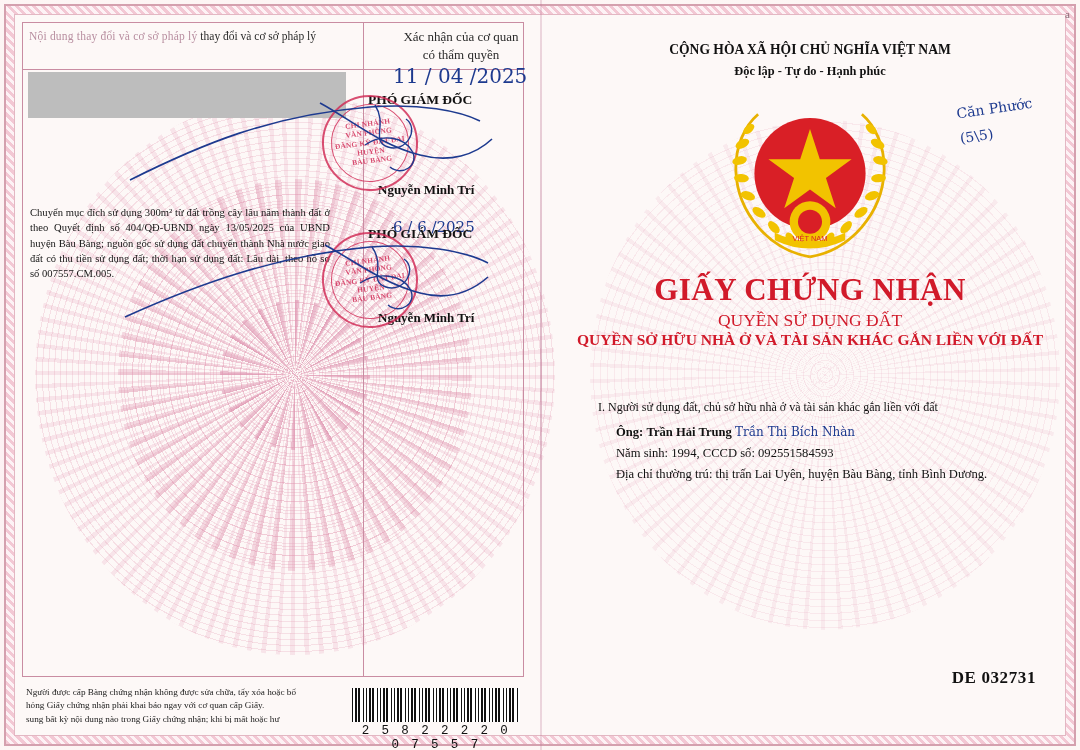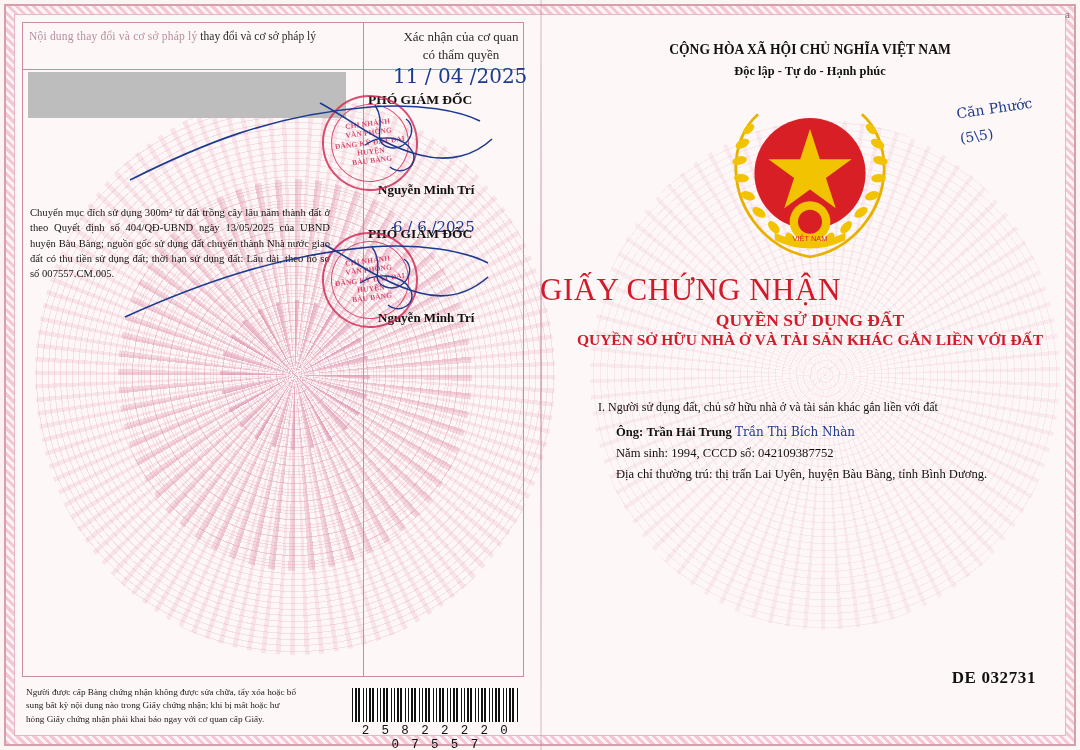--- a/index.html
+++ b/index.html
@@ -168,26 +168,26 @@
   .r-motto{
     position:absolute;left:0;right:0;top:64px;text-align:center;
     font-size:12.4px;font-weight:bold;color:#111;
   }
   
   .emblem{
     position:absolute;left:50%;top:92px;transform:translateX(-50%);
     width:188px;height:176px;
   }
   .r-title{
-    position:absolute;left:0;right:0;top:272px;text-align:left;
-    font-size:31px;font-weight:normal;color:#d11a2a;letter-spacing:.5px;
+    position:absolute;left:0;right:0;top:272px;text-align:center;
+    font-size:31px;font-weight:bold;color:#d11a2a;letter-spacing:.5px;
   }
   .r-sub1{
     position:absolute;left:0;right:0;top:310px;text-align:center;
-    font-size:17.5px;font-weight:bold;color:#d11a2a;
+    font-size:17.5px;font-weight:normal;color:#d11a2a;
   }
   .r-sub2{
     position:absolute;left:0;right:0;top:331px;text-align:center;
     font-size:15.5px;font-weight:bold;color:#d11a2a;
   }
   .r-sec{
     position:absolute;left:58px;top:400px;width:440px;
     font-size:12px;color:#111;
   }
   .r-line{
@@ -287,22 +287,22 @@
     </div>
     <svg class="sig sig2" viewBox="0 0 380 110">
       <path d="M5 92 C 80 58, 160 30, 250 22 C 300 18, 345 26, 368 38" fill="none" stroke="#1d3a8f" stroke-width="1.6"></path>
       <path d="M205 20 C 235 36, 262 58, 300 68 C 330 76, 352 66, 368 52" fill="none" stroke="#1d3a8f" stroke-width="1.6"></path>
       <path d="M252 22 C 266 42, 248 56, 266 62 C 284 68, 298 44, 284 34" fill="none" stroke="#1d3a8f" stroke-width="1.4"></path>
       <path d="M240 58 C 258 46, 282 50, 290 64 C 298 78, 280 90, 268 80" fill="none" stroke="#1d3a8f" stroke-width="1.4"></path>
     </svg>
 
     <div class="l-footer">
       <div>Người được cấp Bàng chứng nhận không được sửa chữa, tẩy xóa hoặc bổ</div>
+      <div>hỏng Giấy chứng nhận phải khai báo ngay với cơ quan cấp Giấy.</div>
       <div>sung bất kỳ nội dung nào trong Giấy chứng nhận; khi bị mất hoặc hư</div>
-      <div>hỏng Giấy chứng nhận phải khai báo ngay với cơ quan cấp Giấy.</div>
     </div>
 
     <div class="barcode"></div>
     <div class="barcode-num">2 5 8 2 2 2 2 0 0 7 5 5 7</div>
   </div>
 
   <div class="right-page">
 
     <div class="corner-mark">a</div>
 
@@ -353,21 +353,21 @@
     <div class="r-sub1">QUYỀN SỬ DỤNG ĐẤT</div>
     <div class="r-sub2">QUYỀN SỞ HỮU NHÀ Ở VÀ TÀI SẢN KHÁC GẮN LIỀN VỚI ĐẤT</div>
 
     <div class="r-sec">I. Người sử dụng đất, chủ sở hữu nhà ở và tài sản khác gắn liền với đất</div>
 
     <div class="r-line rl1">
       <b>Ông:</b>
       <b>Trần Hải Trung</b>
       <span class="hw-blue">Trần Thị Bích Nhàn</span>
     </div>
-    <div class="r-line rl2">Năm sinh: 1994,   CCCD số: 042109387752</div>
+    <div class="r-line rl2">Năm sinh: 1994,   CCCD số: 092551584593</div>
     <div class="r-line rl3">Địa chỉ thường trú: thị trấn Lai Uyên, huyện Bàu Bàng, tỉnh Bình Dương.</div>
 
     <div class="hw-corner">
       <div>Căn Phước</div>
       <div>(5\5)</div>
     </div>
 
     <div class="serial">DE 032731</div>
   </div>
 </div>

